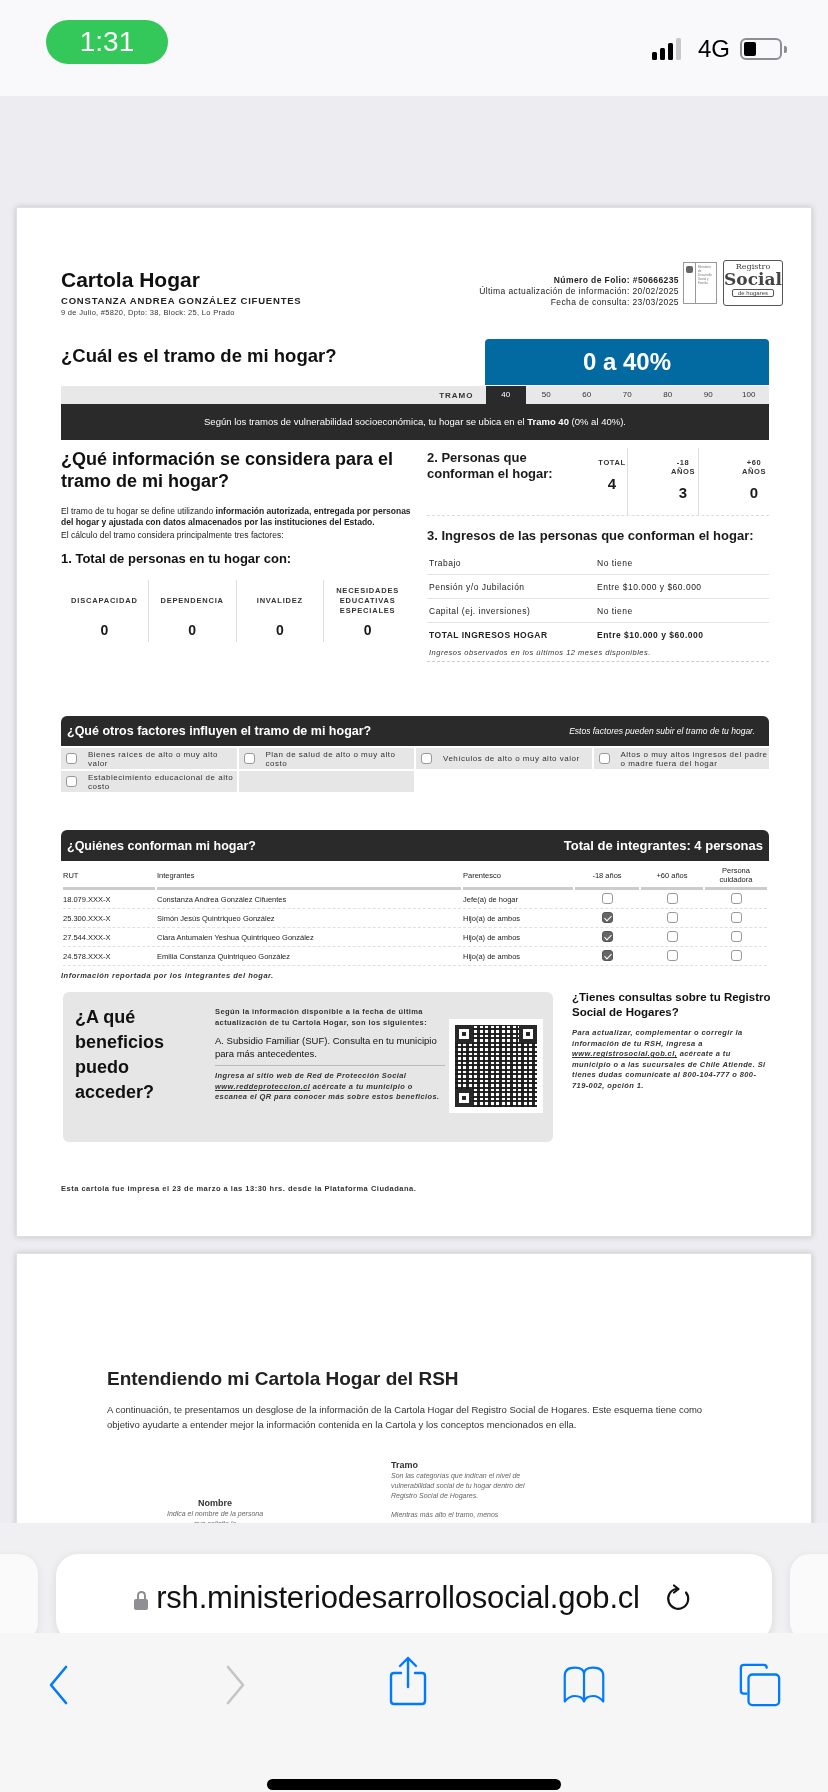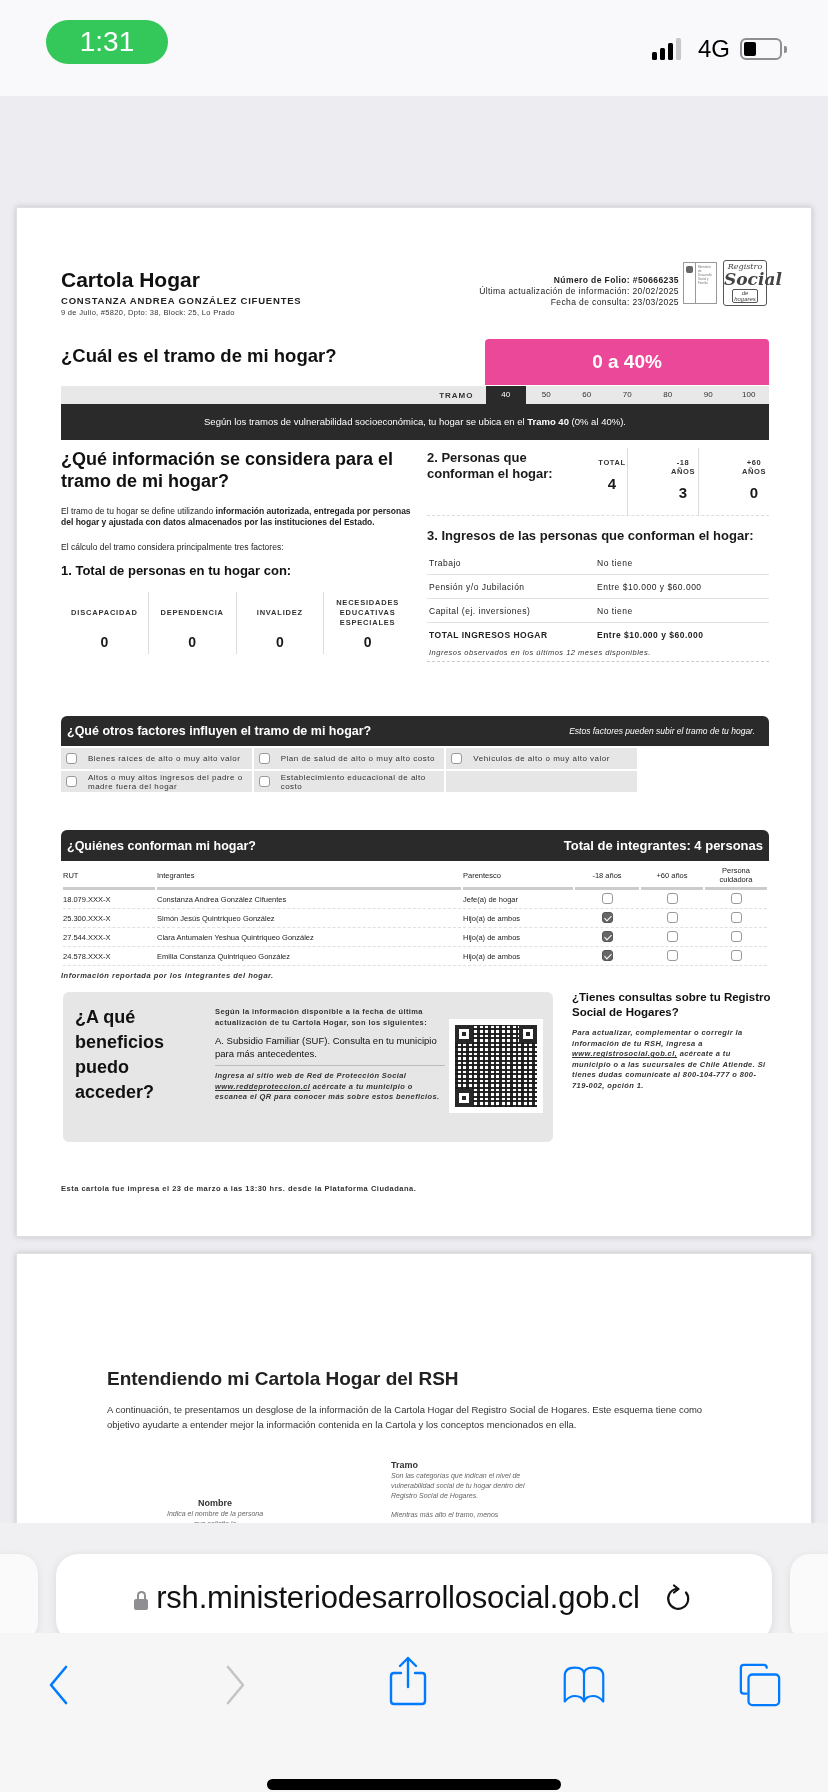--- a/index.html
+++ b/index.html
@@ -25,27 +25,27 @@
   .p-abs { position: absolute; }
   .doc-title { left: 44px; top: 60px; font-size: 21px; font-weight: bold; color: #111; }
   .doc-name { left: 44px; top: 87px; font-size: 9.5px; font-weight: bold; letter-spacing: 0.8px; color: #222; }
   .doc-address { left: 44px; top: 100px; font-size: 7.5px; color: #333; letter-spacing: 0.3px; }
   .meta { right: 132px; top: 67px; text-align: right; font-size: 8.5px; color: #222; letter-spacing: 0.4px; line-height: 11px; }
   .meta .b { font-weight: bold; }
   .gov-logo { left: 666px; top: 54px; width: 34px; height: 42px; border: 1px solid #999; display: flex; }
   .gov-logo .l { width: 12px; border-right: 1px solid #999; display: flex; justify-content: center; padding-top: 3px; }
   .gov-logo .l i { display: block; width: 7px; height: 7px; background: #666; border-radius: 2px; }
   .gov-logo .r { flex: 1; font-size: 3px; color: #777; padding: 2px; line-height: 4px; }
-  .rsh-logo { left: 706px; top: 52px; width: 44px; height: 46px; border: 1.5px solid #555; border-radius: 3px; text-align: center; font-style: italic; }
+  .rsh-logo { left: 706px; top: 52px; width: 60px; height: 46px; border: 1.5px solid #555; border-radius: 3px; text-align: center; }
   .rsh-logo .t1 { font-size: 8px; color: #444; font-family: "DejaVu Serif", serif; margin-top: 1px; }
   .rsh-logo .t2 { font-size: 17px; font-weight: bold; color: #444; font-family: "DejaVu Serif", serif; line-height: 17px; }
   .rsh-logo .t3 { font-size: 6px; color: #444; border: 1px solid #555; margin: 1px 8px 0 8px; border-radius: 2px; }
 
   .q-title { left: 44px; top: 137px; font-size: 18.5px; font-weight: bold; color: #111; }
-  .tramo-box { left: 468px; top: 131px; width: 284px; height: 46px; background: #ec4899; border-radius: 4px 4px 0 0; color: #fff; font-size: 19px; font-weight: bold; text-align: center; line-height: 46px; }
+  .tramo-box { left: 468px; top: 131px; width: 284px; height: 46px; background: #0369a1; border-radius: 4px 4px 0 0; color: #fff; font-size: 24px; font-weight: bold; text-align: center; line-height: 46px; }
   .tramo-scale { left: 44px; top: 178px; width: 708px; height: 18px; background: #e8e8e8; display: flex; align-items: center; font-size: 8px; color: #333; }
   .tramo-scale .lbl { flex: 1; text-align: right; padding-right: 12px; letter-spacing: 1px; font-weight: bold; }
   .tramo-scale .cell { width: 40.5px; height: 18px; text-align: center; line-height: 18px; }
   .tramo-scale .cell.active { background: #2a2a2a; color: #fff; }
   .tramo-banner { left: 44px; top: 196px; width: 708px; height: 36px; background: #2a2a2a; color: #fff; font-size: 9.5px; text-align: center; line-height: 36px; }
 
   .col-left { left: 44px; top: 240px; width: 350px; }
   .sec-h { font-size: 18px; font-weight: bold; color: #111; line-height: 22px; }
   .body-txt { font-size: 8.5px; color: #222; line-height: 11px; margin-top: 14px; }
   .body-txt b { font-weight: bold; }
@@ -66,21 +66,21 @@
   .ingresos-h { font-size: 13px; font-weight: bold; margin-top: 12px; }
   .ing-table { width: 100%; margin-top: 8px; border-collapse: collapse; }
   .ing-table td { font-size: 8.5px; color: #222; letter-spacing: 0.5px; padding: 7px 0 6px 0; border-bottom: 1.5px solid #e2e2e2; }
   .ing-table td:first-child { width: 170px; padding-left: 2px; }
   .ing-table tr.total td { font-weight: bold; border-bottom: none; }
   .ing-note { font-size: 7.5px; font-style: italic; color: #333; letter-spacing: 0.5px; border-bottom: 1px dashed #ccc; padding: 2px 0 4px 2px; }
 
   .otros-head { left: 44px; top: 508px; width: 708px; height: 30px; background: #2a2a2a; border-radius: 6px 6px 0 0; color: #fff; display: flex; justify-content: space-between; align-items: center; padding: 0 14px 0 6px; }
   .otros-head .t { font-size: 12.5px; font-weight: bold; }
   .otros-head .s { font-size: 8.5px; font-style: italic; }
-  .otros-grid { left: 44px; top: 540px; width: 576px; display: grid; grid-template-columns: 1fr 1fr 1fr; gap: 2px; }
+  .otros-grid { left: 44px; top: 540px; width: 708px; display: grid; grid-template-columns: 1fr 1fr 1fr 1fr; gap: 2px; }
   .otros-item { background: #e6e6e6; height: 21px; display: flex; align-items: center; font-size: 8px; color: #333; letter-spacing: 0.5px; padding-left: 5px; }
   .cb { display: inline-block; width: 11px; height: 11px; border: 1px solid #999; border-radius: 3px; background: #fff; margin-right: 11px; flex-shrink: 0; position: relative; }
   .cb.checked { background: #666; border-color: #555; }
   .cb.checked::after { content: ""; position: absolute; left: 3px; top: 1px; width: 3px; height: 6px; border: solid #fff; border-width: 0 1.5px 1.5px 0; transform: rotate(45deg); }
 
   .quien-head { left: 44px; top: 622px; width: 708px; height: 31px; background: #2a2a2a; border-radius: 6px 6px 0 0; color: #fff; display: flex; justify-content: space-between; align-items: center; padding: 0 6px; }
   .quien-head .t { font-size: 12.5px; font-weight: bold; }
   .quien-head .s { font-size: 13px; font-weight: bold; }
   .quien-table { left: 44px; top: 656px; width: 708px; border-collapse: separate; border-spacing: 2px 0; }
   .quien-table th { font-size: 7.5px; font-weight: normal; color: #222; text-align: left; padding: 2px 0 3px 0; border-bottom: 3px solid #ccc; vertical-align: middle; height: 24px; }
@@ -187,21 +187,21 @@
       <div class="cell">90</div>
       <div class="cell">100</div>
     </div>
     <div class="p-abs tramo-banner">
       <span>Según los tramos de vulnerabilidad socioeconómica, tu hogar se ubica en el </span><b>Tramo 40</b><span> (0% al 40%).</span>
     </div>
 
     <div class="p-abs col-left">
       <div class="sec-h">¿Qué información se considera para el tramo de mi hogar?</div>
       <div class="body-txt"><span>El tramo de tu hogar se define utilizando </span><b>información autorizada, entregada por personas del hogar y ajustada con datos almacenados por las instituciones del Estado.</b></div>
-      <div class="body-txt" style="margin-top:14px;">El cálculo del tramo considera principalmente tres factores:</div>
+      <div class="body-txt" style="margin-top:2px;">El cálculo del tramo considera principalmente tres factores:</div>
       <div class="sub-h">1. Total de personas en tu hogar con:</div>
       <div class="factors">
         <div class="factor">
             <div class="fl">DISCAPACIDAD</div>
             <div class="fv">0</div>
           </div>
         <div class="factor">
             <div class="fl">DEPENDENCIA</div>
             <div class="fv">0</div>
           </div>

